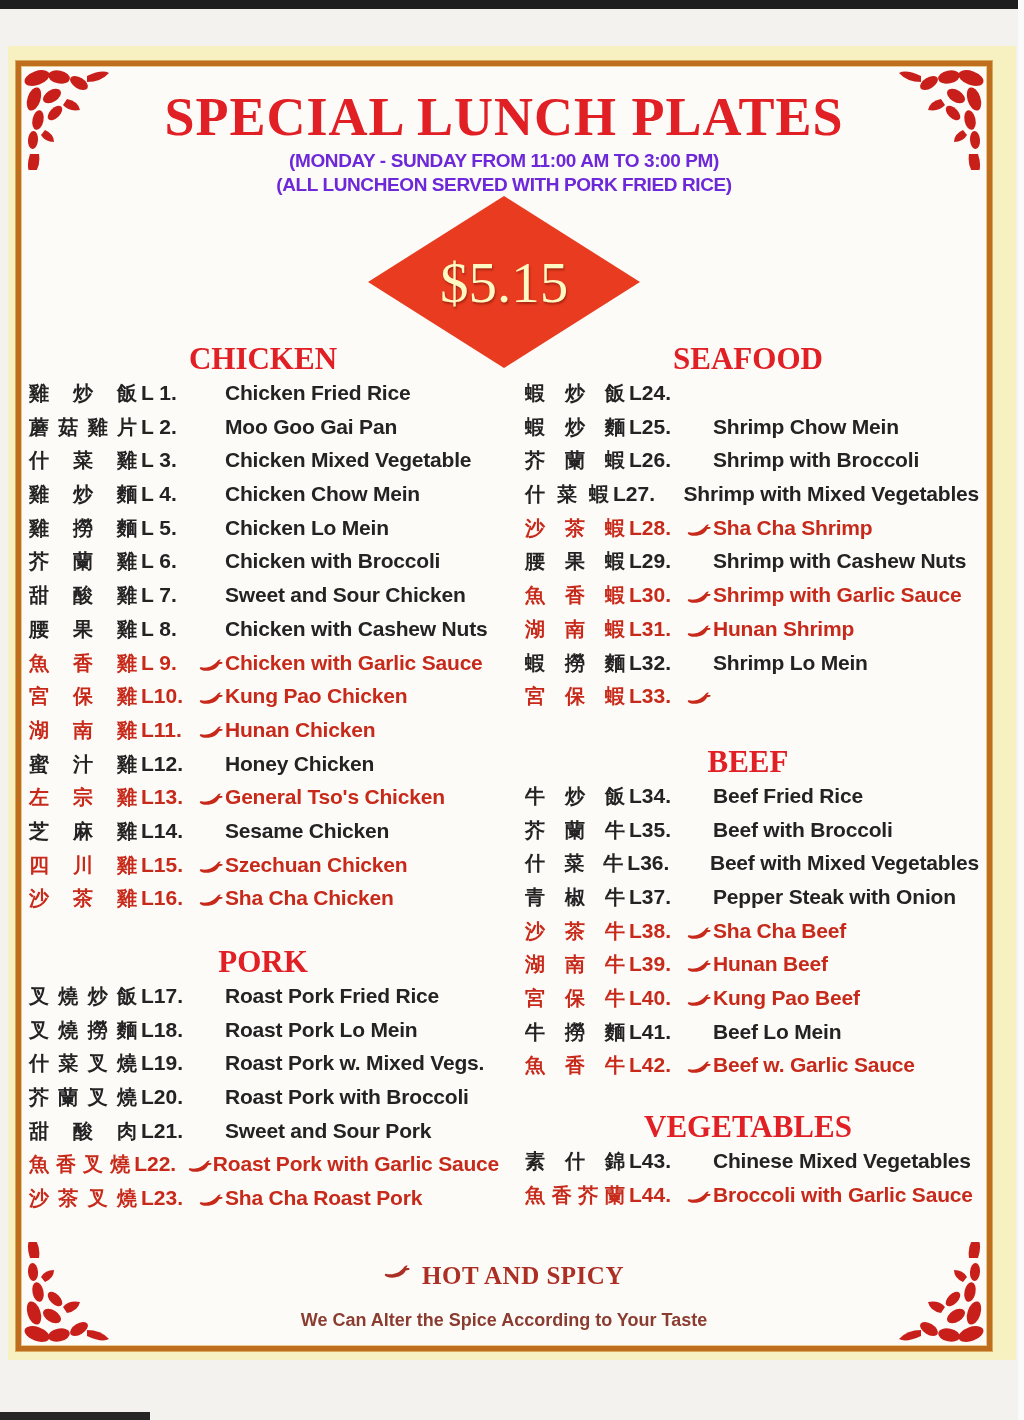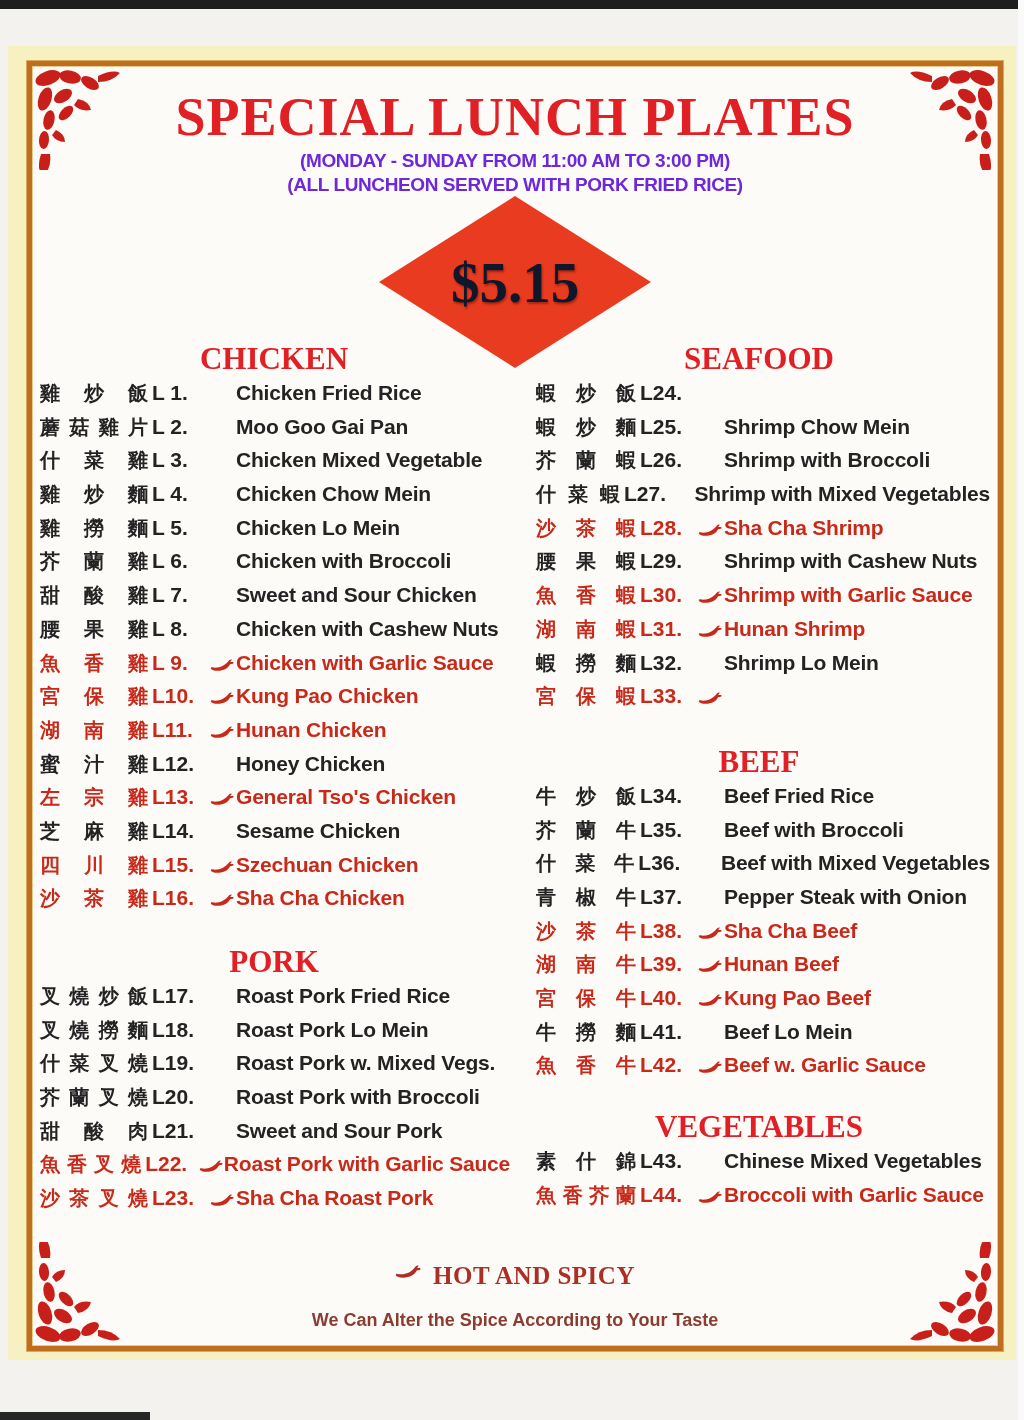--- a/index.html
+++ b/index.html
@@ -10,21 +10,21 @@
   }
   .scan-strip-top{position:absolute;left:0;top:0;width:1024px;height:9px;background:#1e1e1e;}
   .scan-strip-bottom{position:absolute;left:0;top:1412px;width:150px;height:8px;background:#262626;}
   .edge-right{position:absolute;right:0;top:0;width:6px;height:1420px;background:#fbfafa;}
 
   .card{
     position:absolute;left:8px;top:46px;width:1008px;height:1314px;
     background:var(--cream,#f7f1c2);
   }
   .frame{
-    position:absolute;left:19px;top:15px;width:966px;height:1280px;
+    position:absolute;left:8px;top:15px;width:966px;height:1280px;
     background:var(--paper_white,#fdfbf8);
     border:5px solid var(--border_orange,#bf6e1e);
     box-shadow:inset 0 0 0 1px #e8c98f, 0 0 0 1px #d8a95f;
   }
 
   
   .corner{position:absolute;width:104px;height:104px;color:#c81f1b;pointer-events:none;}
   .corner.tl{left:0;top:0;}
   .corner.tr{right:0;top:0;transform:scaleX(-1);}
   .corner.bl{left:0;bottom:0;transform:scaleY(-1);}
@@ -42,22 +42,22 @@
   .subtitle.s1{top:84px;}
   .subtitle.s2{top:108px;}
 
   .diamond{
     position:absolute;left:347px;top:130px;width:272px;height:172px;
     background:var(--diamond_red,#e83b20);
     clip-path:polygon(50% 0,100% 50%,50% 100%,0 50%);
     display:flex;align-items:center;justify-content:center;
   }
   .diamond .price{
-    font-family:"Liberation Serif","DejaVu Serif",serif;font-weight:bold;
-    font-size:57px;color:#0f172a;text-shadow:1px 2px 2px rgba(120,20,5,.55);
+    font-family:"Liberation Serif","DejaVu Serif",serif;font-weight:normal;
+    font-size:57px;color:#fef9c3;text-shadow:1px 2px 2px rgba(120,20,5,.55);
   }
 
   .col{position:absolute;top:274px;}
   .col-left{left:6px;width:472px;}
   .col-right{left:496px;width:462px;}
 
   .section-header{
     text-align:center;
     font-family:"Liberation Serif","DejaVu Serif",serif;font-weight:bold;
     font-size:31px;color:var(--header_red,#e02025);

